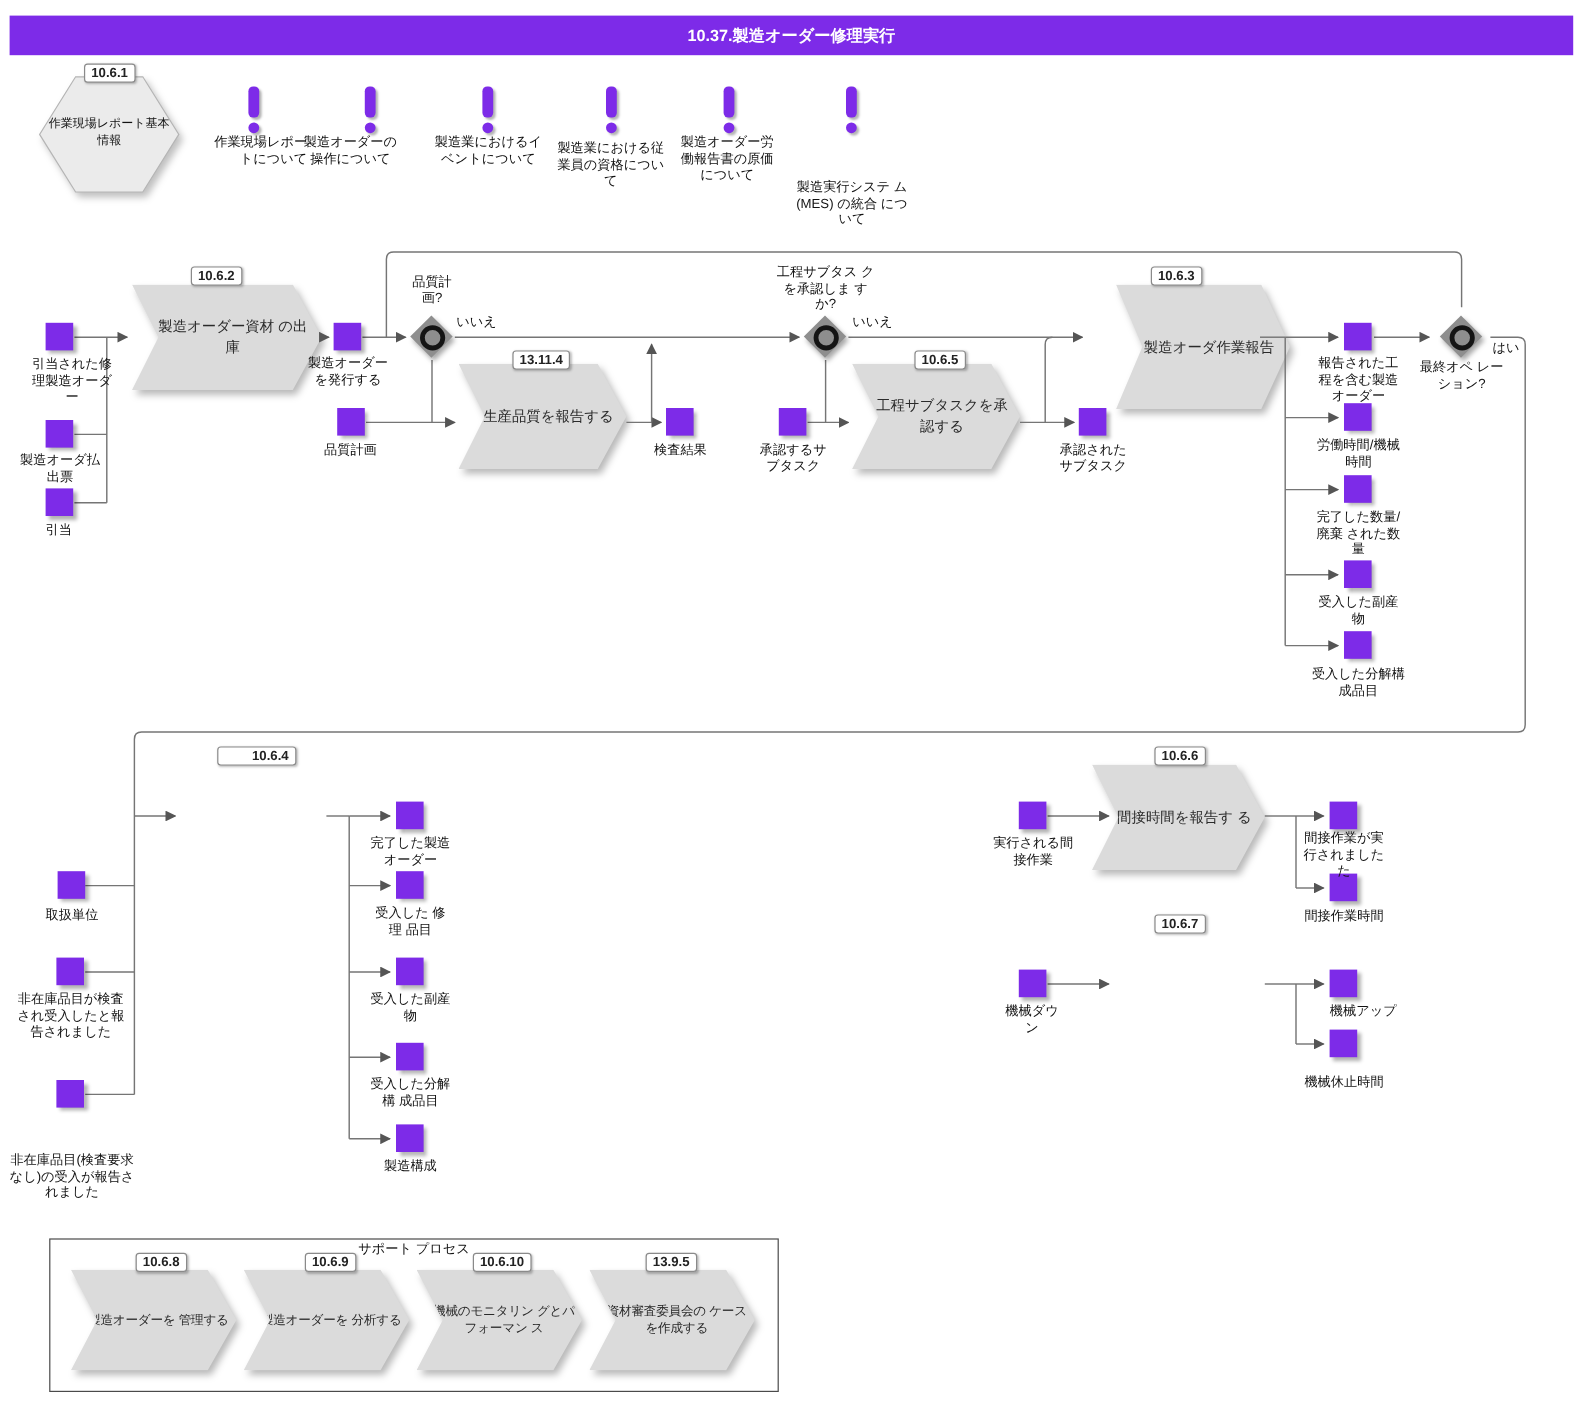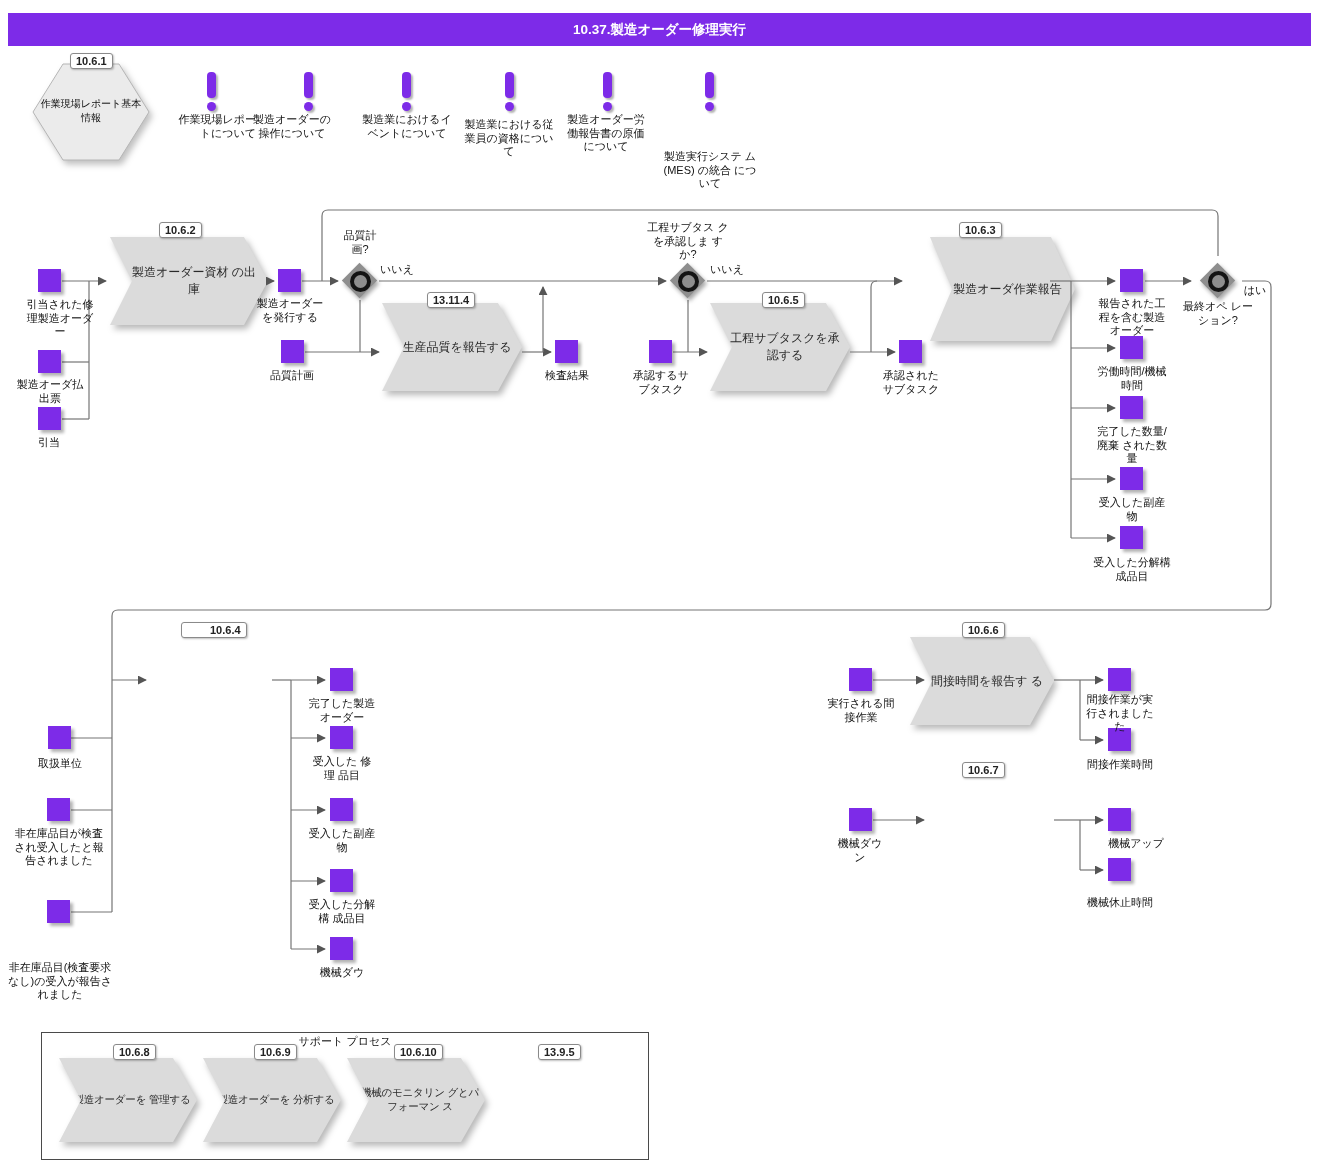--- a/index.html
+++ b/index.html
@@ -246,21 +246,21 @@
 
   <div class="sq" style="left:330px;top:668px;"></div>
   <div class="lbl" style="left:302px;top:697px;width:80px;">完了した製造 オーダー</div>
   <div class="sq" style="left:330px;top:726px;"></div>
   <div class="lbl" style="left:312px;top:755px;width:60px;">受入した 修理 品目</div>
   <div class="sq" style="left:330px;top:798px;"></div>
   <div class="lbl" style="left:305px;top:827px;width:74px;">受入した副産 物</div>
   <div class="sq" style="left:330px;top:869px;"></div>
   <div class="lbl" style="left:305px;top:898px;width:74px;">受入した分解 構 成品目</div>
   <div class="sq" style="left:330px;top:937px;"></div>
-  <div class="lbl" style="left:302px;top:966px;width:80px;">機械ダウ</div>
+  <div class="lbl" style="left:302px;top:966px;width:80px;">製造構成</div>
 
   <div class="sq" style="left:849px;top:668px;"></div>
   <div class="lbl" style="left:822px;top:697px;width:78px;">実行される間 接作業</div>
   <div class="sq" style="left:1108px;top:668px;"></div>
   <div class="lbl" style="left:1082px;top:693px;width:76px;">間接作業が実 行されました た</div>
   <div class="sq" style="left:1108px;top:728px;"></div>
   <div class="lbl" style="left:1076px;top:758px;width:88px;">間接作業時間</div>
 
   <div class="sq" style="left:849px;top:808px;"></div>
   <div class="lbl" style="left:832px;top:837px;width:56px;">機械ダウ ン</div>
@@ -280,15 +280,18 @@
   <div class="chev-wrap" style="left:203px;top:1058px;width:138px;height:84px;">
     <div class="chev sup">製造オーダーを 分析する</div>
     </div>
   <div class="badge" style="left:254px;top:1044px;">10.6.9</div>
 
   <div class="chev-wrap" style="left:347px;top:1058px;width:138px;height:84px;">
     <div class="chev sup">機械のモニタリン グとパフォーマン ス</div>
     </div>
   <div class="badge" style="left:394px;top:1044px;">10.6.10</div>
 
+  <div class="chev-wrap" style="left:491px;top:1058px;width:138px;height:84px;">
+    <div class="chev sup">資材審査委員会の ケースを作成する</div>
+    </div>
   <div class="badge" style="left:538px;top:1044px;">13.9.5</div>
 
 </div>
 
 </body></html>

